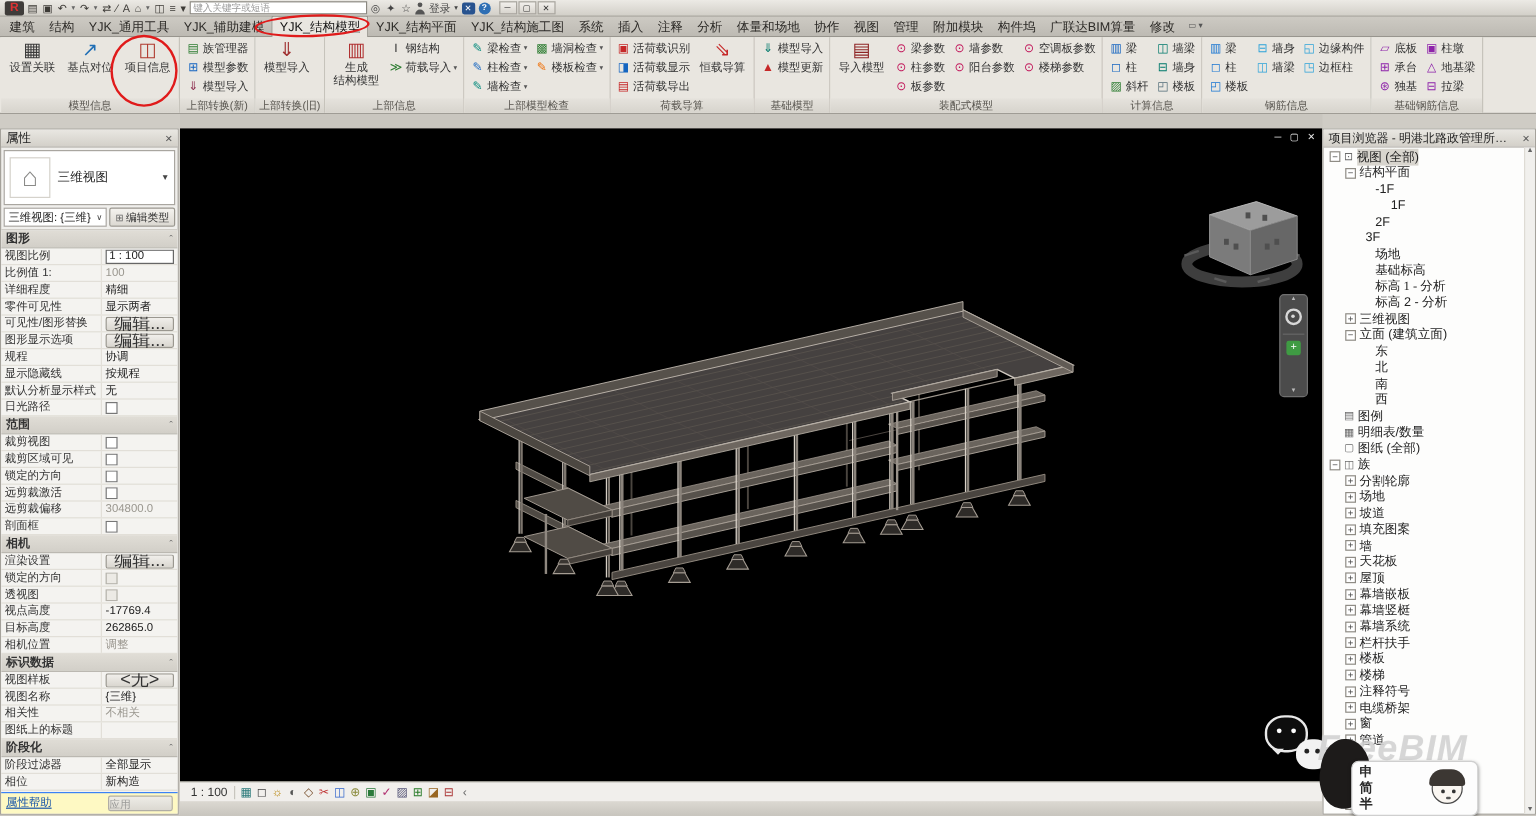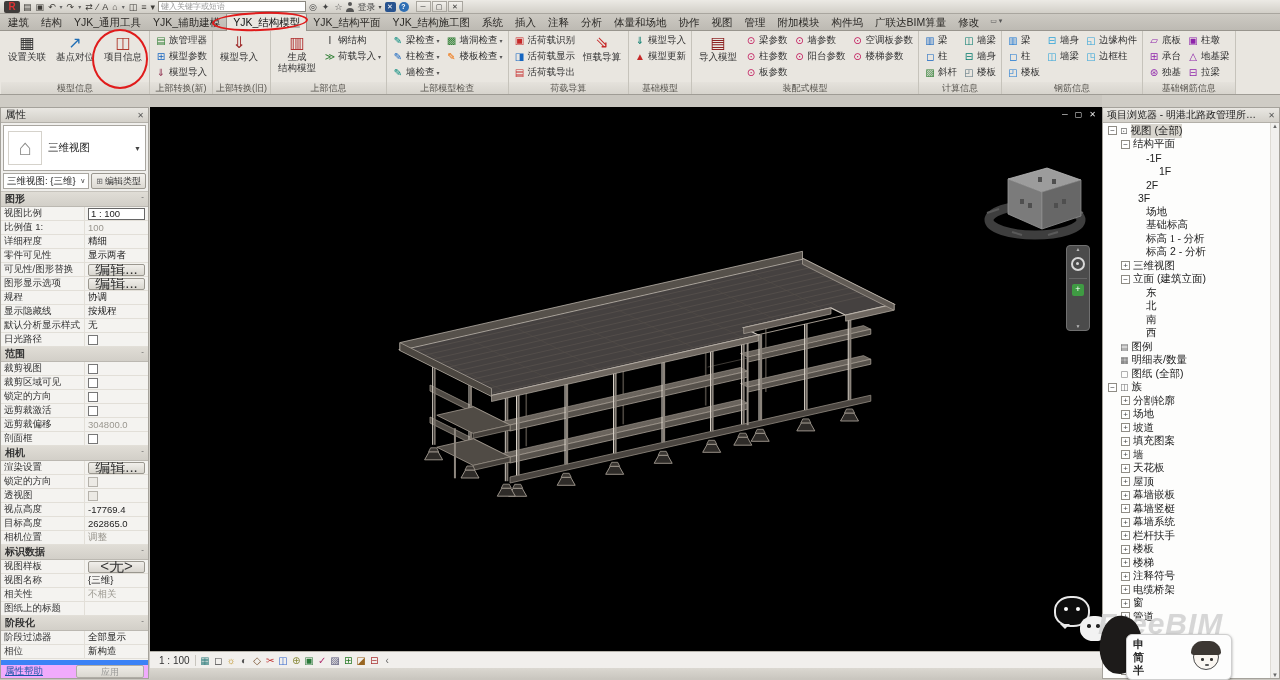--- a/index.html
+++ b/index.html
@@ -71,24 +71,24 @@
   .ghead .car{margin-left:auto;font-size:8px;color:#666;font-weight:normal}
   .prow{height:14px;display:flex;border-bottom:1px solid #e2dfd8;font-size:9.5px;align-items:center}
   .prow .pl{width:84px;padding:0 3px;color:#333;border-right:1px solid #e2dfd8;overflow:hidden;white-space:nowrap}
   .prow .pv{flex:1;padding:0 3px;color:#222;overflow:hidden;white-space:nowrap;display:flex;align-items:center}
   .prow .pv.gray{color:#9a978f}
   .pv .inputbox{flex:1;border:1px solid #666;background:#fff;height:12px;font-size:9.5px;padding:0 2px;display:flex;align-items:center}
   .pv .ebtn{flex:1;height:12px;background:linear-gradient(#f1efeb,#d9d6cf);border:1px solid #9a978f;
     border-radius:2px;font-size:15px;color:#333;display:flex;align-items:center;justify-content:center}
   .pv .cb{width:10px;height:10px;border:1px solid #777;background:#fff;display:inline-block}
   .pv .cb.gray{border-color:#b5b2ab;background:#eceae5}
-  .palfoot{height:18px;display:flex;align-items:center;padding:0 4px;background:#f0abfc;border-top:5px solid #3b82f6}
+  .palfoot{height:18px;display:flex;align-items:center;padding:0 4px;background:#fef9c3;border-top:1px solid #3b82f6}
   .palfoot .hlp{font-size:9.5px;color:#1a56a8;text-decoration:underline}
-  .palfoot .apply{margin-left:auto;width:68px;height:13px;font-size:9px;color:#9a9a98;
-    background:linear-gradient(#eeece7,#dbd8d1);border:1px solid #b0ada6;border-radius:2px;text-align:center;line-height:12px}
+  .palfoot .apply{margin-left:auto;width:54px;height:13px;font-size:9px;color:#9a9a98;
+    background:linear-gradient(#eeece7,#dbd8d1);border:1px solid #b0ada6;border-radius:2px;line-height:12px}
   
   .centercol{width:952px;display:flex;flex-direction:column;background:#c9c6bf}
   .canvas{height:544px;background:#000;position:relative;margin-top:12px}
   .vwctl{position:absolute;top:3px;right:6px;display:flex;gap:7px;z-index:5}
   .vwctl span{color:#e8e8e8;font-size:8px;line-height:9px}
   .navbar{position:absolute;left:916px;top:138px;width:24px;height:86px;background:#4b4b4b;
     border:1px solid #707070;border-radius:4px;display:flex;flex-direction:column;align-items:center;z-index:4}
   .navbar .na{font-size:5px;color:#bbb;line-height:7px}
   .navbar .wheel{width:14px;height:14px;border:2.5px solid #d8d8d8;border-radius:50%;margin:4px 0;position:relative}
   .navbar .wheel::after{content:"";position:absolute;left:3px;top:3px;width:3px;height:3px;border-radius:50%;background:#d8d8d8}

